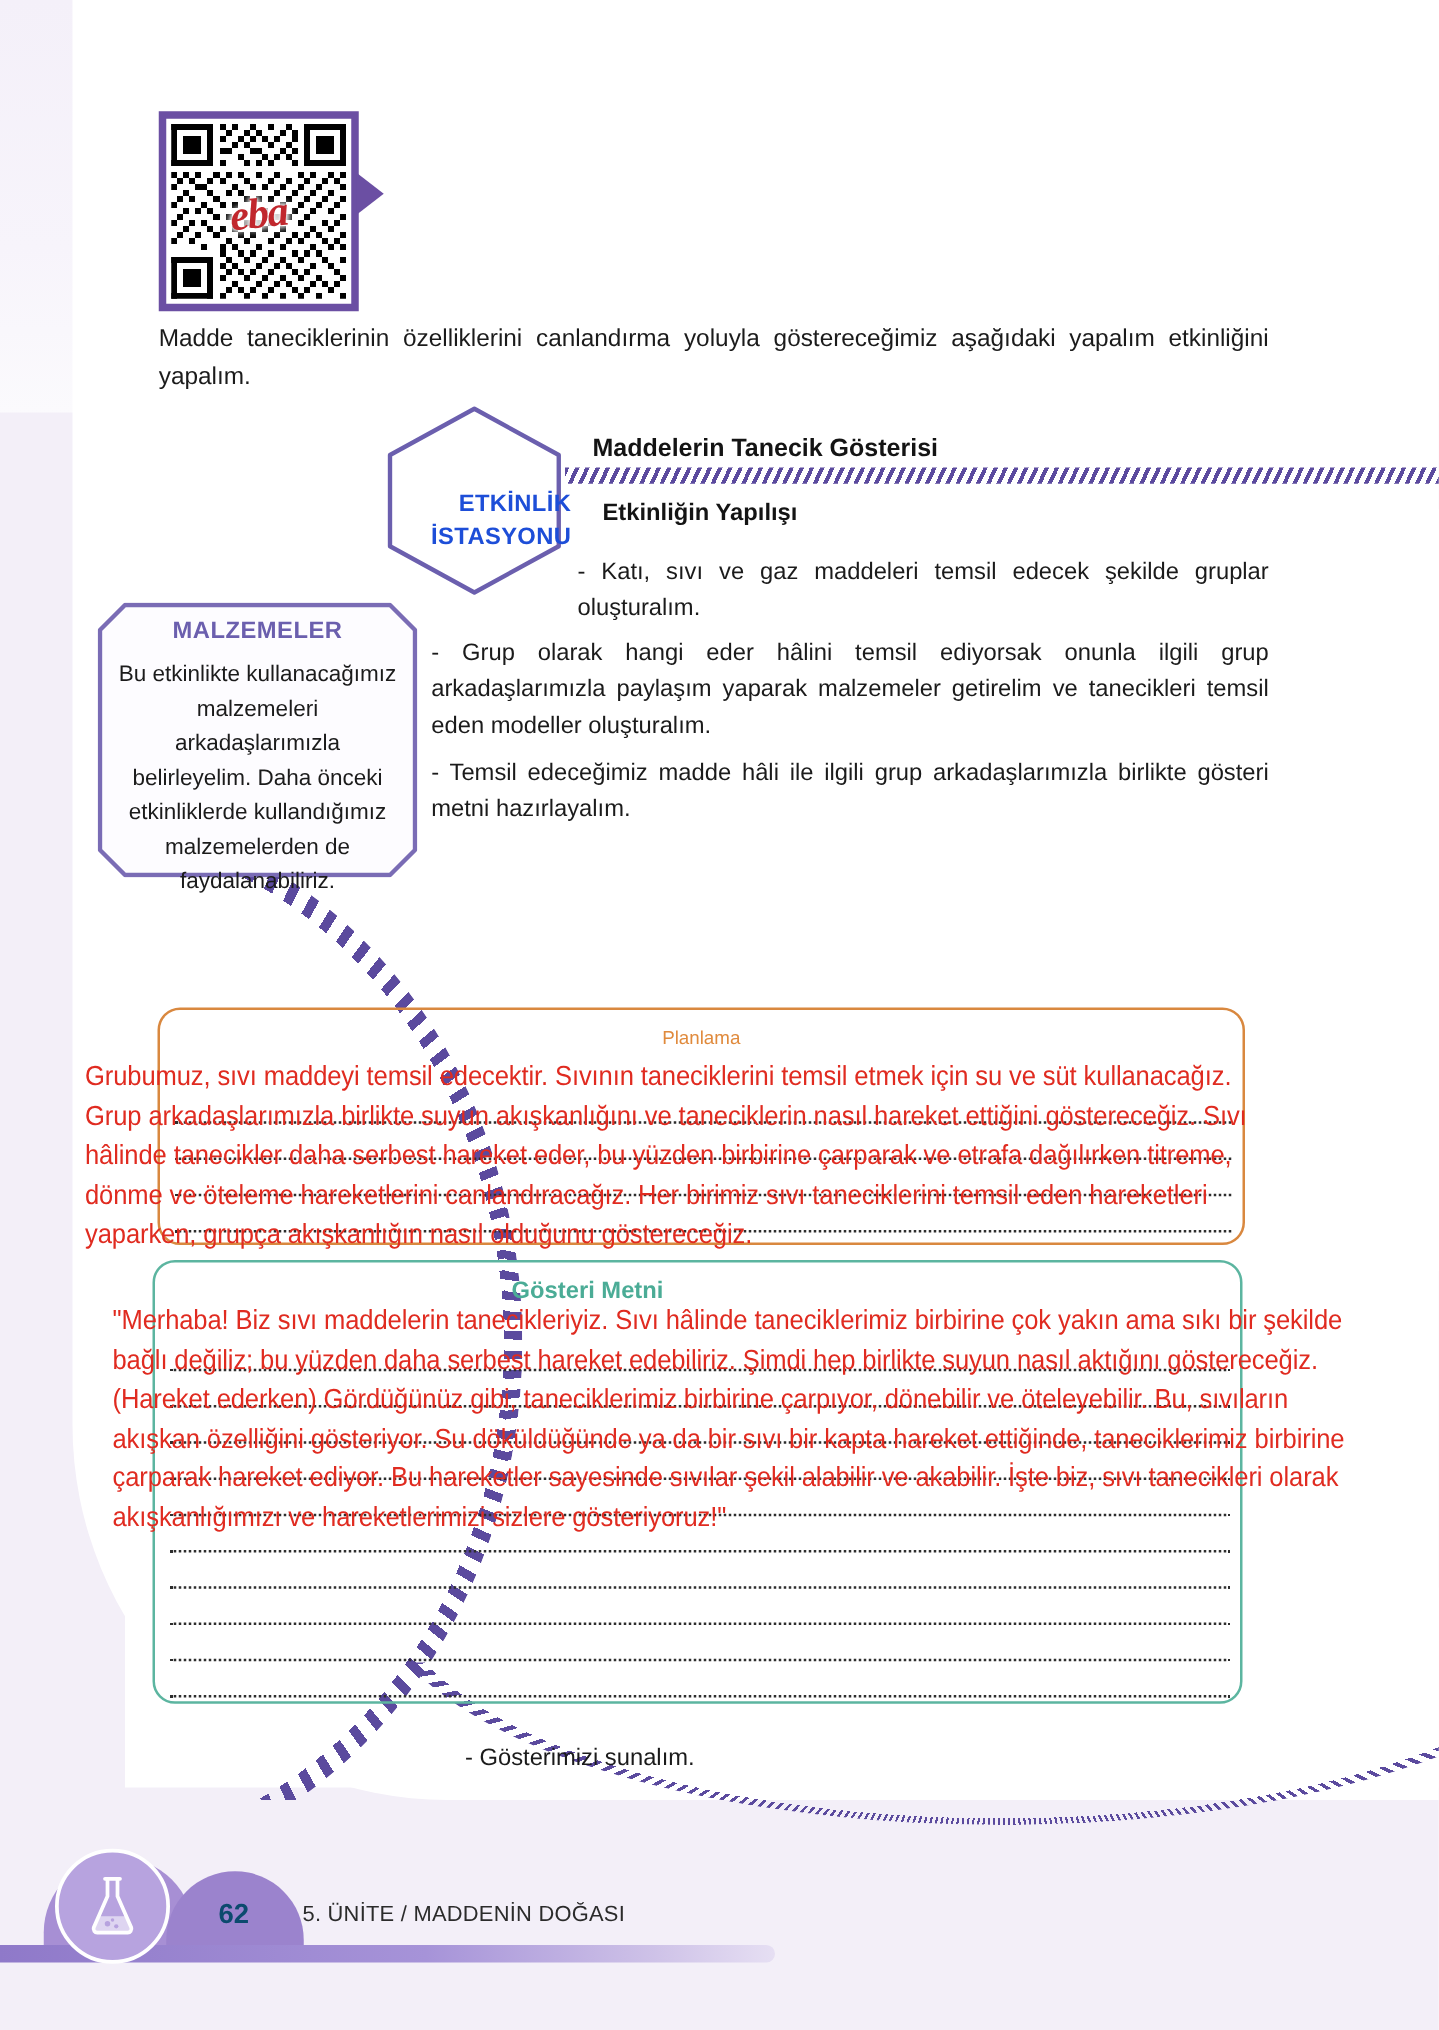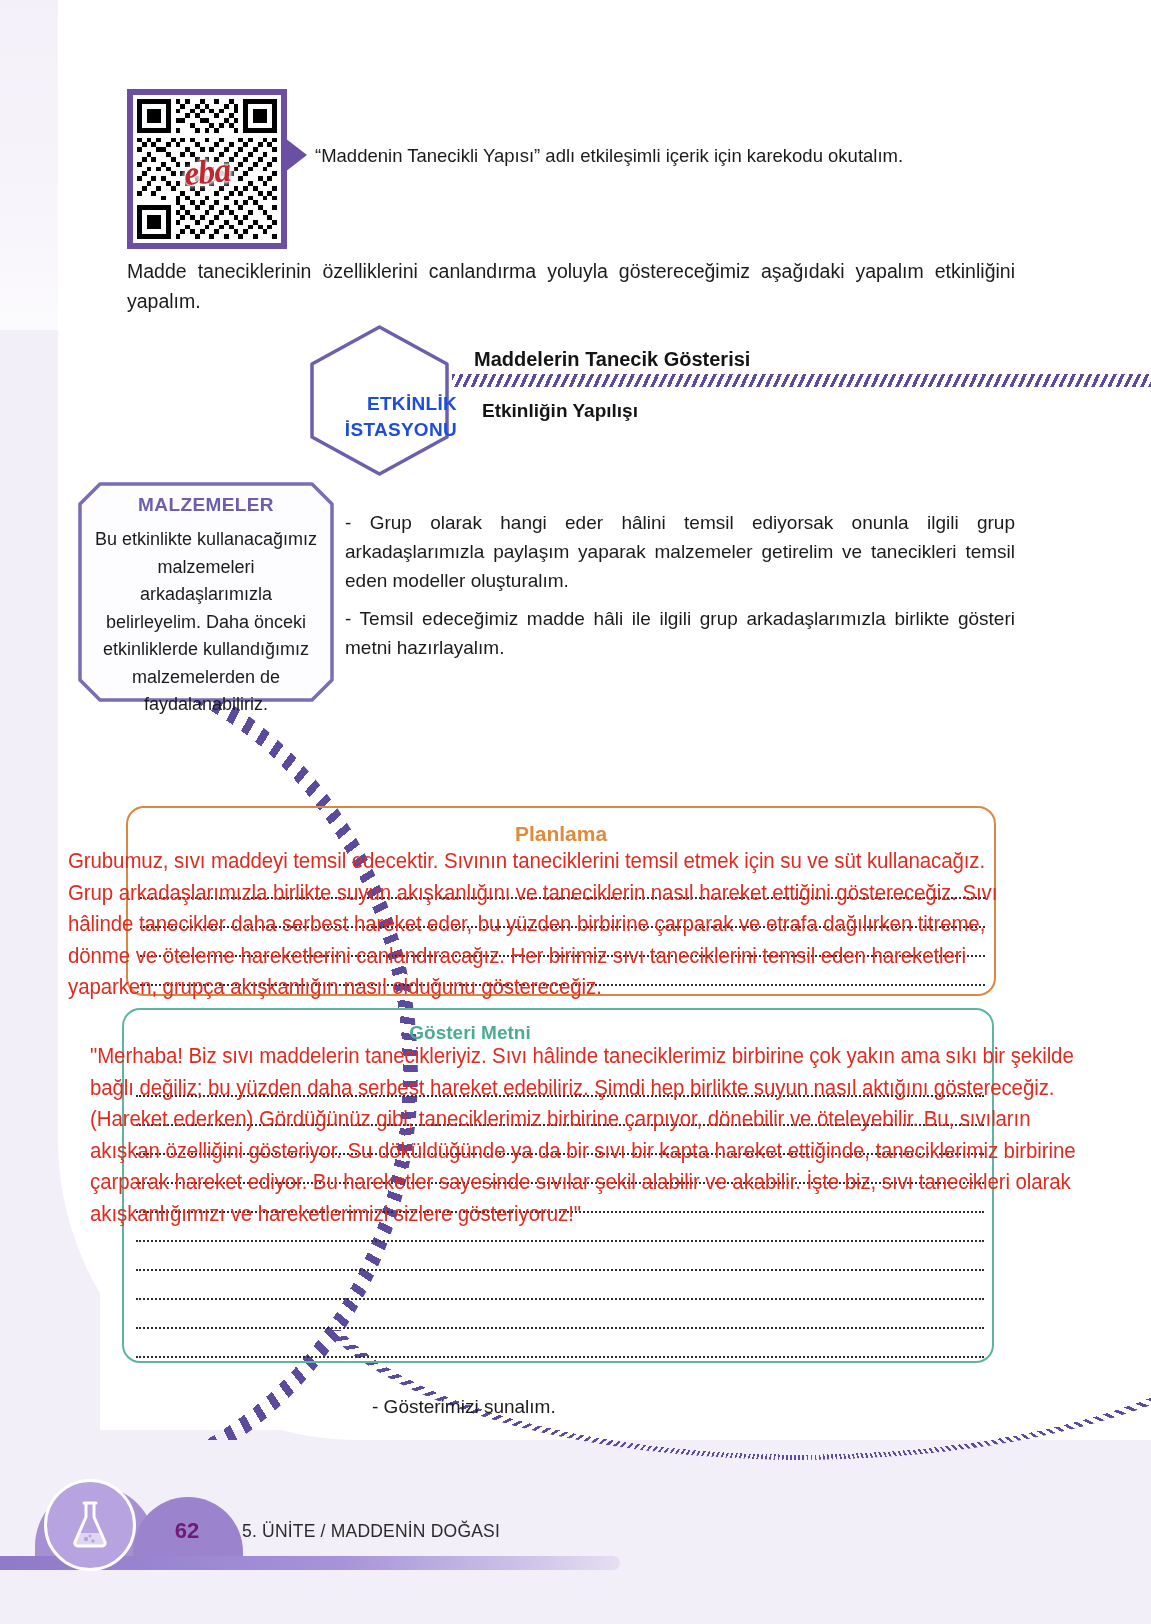--- a/index.html
+++ b/index.html
@@ -148,21 +148,21 @@
   }
 
   
   .plan-box{
     position:absolute;left:126px;top:806px;width:870px;height:190px;
     border:2px solid #d9883f;border-radius:18px;background:transparent;
     box-sizing:border-box;
   }
   .plan-title{
     position:absolute;left:126px;top:822px;width:870px;text-align:center;
-    font-size:21px;font-weight:bold;color:#e08a3c;
+    font-size:15px;font-weight:normal;color:#e08a3c;
   }
   .plan-lines{
     position:absolute;left:140px;top:870px;width:845px;
   }
   .dline{
     height:27px;
     border-bottom:2.2px dotted #2d2d2d;
   }
 
   
@@ -216,21 +216,21 @@
   }
   .flask-circle{
     position:absolute;left:44px;top:1479px;width:86px;height:86px;
     border:3px solid #fff;border-radius:50%;
     background:#b7a3df;
     display:flex;align-items:center;justify-content:center;
   }
   .page-num{
     position:absolute;left:150px;top:1496px;width:74px;height:70px;
     display:flex;align-items:center;justify-content:center;
-    font-size:22px;font-weight:bold;color:#701a75;
+    font-size:22px;font-weight:bold;color:#0c4a6e;
   }
   .foot-text{
     position:absolute;left:146px;top:1496px;width:600px;height:70px;
     display:flex;align-items:center;
     padding-left:96px;box-sizing:border-box;
     font-size:17.5px;color:#2b2b2b;letter-spacing:0.2px;
   }
 </style>
 </head>
 <body>
@@ -475,37 +475,37 @@
           <rect x="15" y="28" width="1" height="1"></rect>
           <rect x="18" y="28" width="1" height="1"></rect>
           <rect x="21" y="28" width="1" height="1"></rect>
           <rect x="24" y="28" width="1" height="1"></rect>
           <rect x="28" y="28" width="1" height="1"></rect>
       </g>
     </svg>
     <div class="eba">eba</div>
   </div>
   <div class="qr-arrow"></div>
-  <div class="qr-text">“Maddenin Tanecikli Yapısı” adlı etkileşimli içerik için karekodu okutalım.</div>
 
   <div class="intro">Madde taneciklerinin özelliklerini canlandırma yoluyla göstereceğimiz aşağıdaki yapalım etkinliğini yapalım.</div>
 
   <div class="hex">
     <svg width="155" height="155" viewBox="0 0 155 155">
       <polygon points="77.5,4 145,41 145,114 77.5,151 10,114 10,41" fill="#ffffff" stroke="#6b5fae" stroke-width="3.5" stroke-linejoin="round"></polygon>
     </svg>
     <div class="hex-label">
       <span>ETKİNLİK</span><br>
       <span>İSTASYONU</span>
     </div>
   </div>
 
   <div class="sect-title">Maddelerin Tanecik Gösterisi</div>
   <div class="sub-title">Etkinliğin Yapılışı</div>
 
+  <div class="p-indent">- Katı, sıvı ve gaz maddeleri temsil edecek şekilde gruplar oluşturalım.</div>
   <div class="p1">- Grup olarak hangi eder hâlini temsil ediyorsak onunla ilgili grup arkadaşlarımızla paylaşım yaparak malzemeler getirelim ve tanecikleri temsil eden modeller oluşturalım.</div>
   <div class="p2">- Temsil edeceğimiz madde hâli ile ilgili grup arkadaşlarımızla birlikte gösteri metni hazırlayalım.</div>
 
   <div class="malz">
     <svg class="malz-bg" width="256" height="220" viewBox="0 0 256 220">
       <polygon points="22,2 234,2 254,22 254,198 234,218 22,218 2,198 2,22" fill="#fdfcff" stroke="#7a6cb5" stroke-width="3.5" stroke-linejoin="round"></polygon>
     </svg>
     <div class="malz-title">MALZEMELER</div>
     <div class="malz-body">Bu etkinlikte kullanacağımız malzemeleri arkadaşlarımızla belirleyelim. Daha önceki etkinliklerde kullandığımız malzemelerden de faydalanabiliriz.</div>
   </div>

